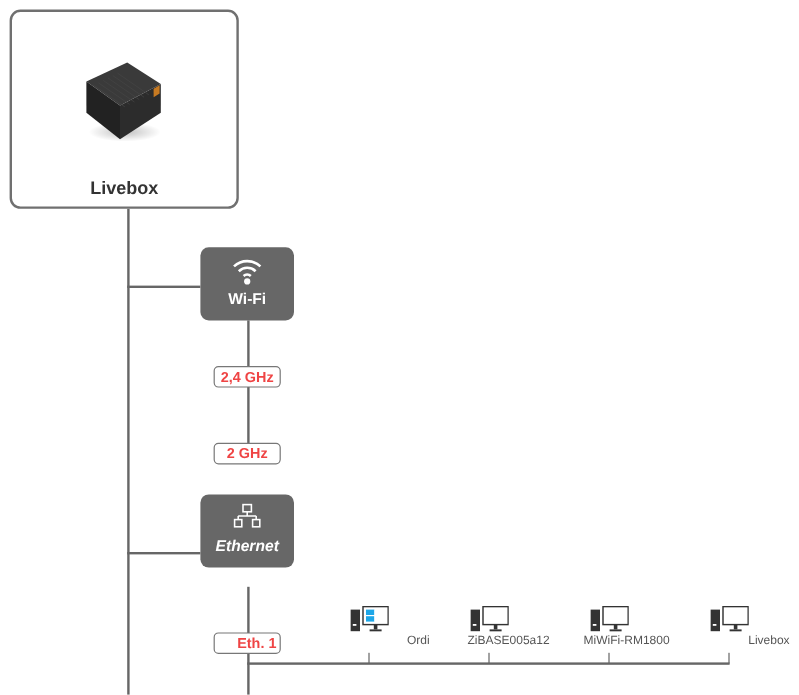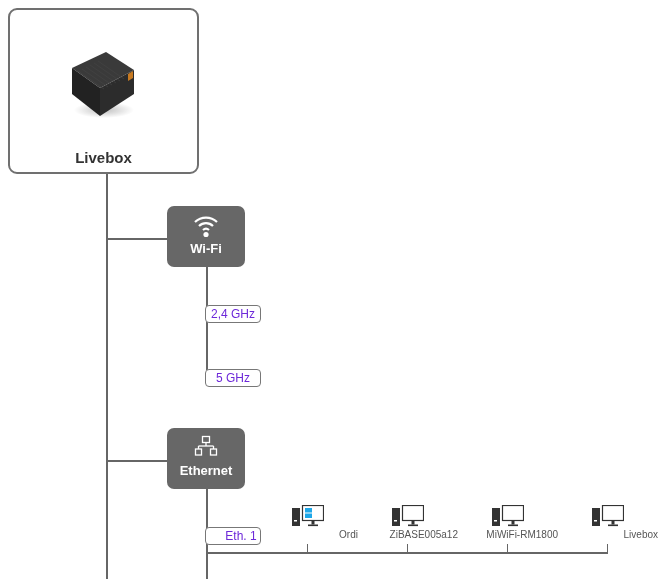--- a/index.html
+++ b/index.html
@@ -11,21 +11,21 @@
   .livebox-title { position: absolute; left: 0; right: 0; top: 139px; text-align: center;
                    font-weight: bold; font-size: 15px; color: #333; }
   .livebox-img { position: absolute; left: 58px; top: 34px; }
   .node { position: absolute; left: 167px; width: 78px; height: 61px; background: #676767;
           border-radius: 7px; color: #fff; }
   .node-label { position: absolute; left: 0; right: 0; top: 35px; text-align: center;
                 font-weight: bold; font-size: 13px; color: #ffffff; }
   .node-icon { position: absolute; left: 26px; top: 6px; }
   .pill { position: absolute; left: 178px; width: 56px; height: 18px; border: 1px solid #777;
           border-radius: 4px; background: #fff; box-sizing: border-box; text-align: center;
-          font-size: 12px; line-height: 16px; color: #6d28d9; font-weight: normal; margin-left: 27px; }
+          font-size: 12px; line-height: 16px; color: #ef4444; font-weight: bold; }
   .device { position: absolute; top: 505px; width: 100px; text-align: right; }
   .device-icon { display: block; margin: 0 auto; }
   .device-label { display: block; font-size: 10px; color: #555; margin-top: 1px; white-space: nowrap; }
 </style>
 </head>
 <body>
 
 <div class="line" style="left:106px; top:174px; width:2px; height:405px;"></div>
 <div class="line" style="left:106px; top:238px; width:61px; height:2px;"></div>
 <div class="line" style="left:106px; top:460px; width:61px; height:2px;"></div>
@@ -66,23 +66,23 @@
   <svg class="node-icon" width="26" height="26" viewBox="0 0 26 26">
     <path d="M2 10 A16 16 0 0 1 24 10" stroke="#fff" stroke-width="2.2" fill="none"></path>
     <path d="M6 14 A10 10 0 0 1 20 14" stroke="#fff" stroke-width="2.2" fill="none"></path>
     <path d="M10 18 A4.5 4.5 0 0 1 16 18" stroke="#fff" stroke-width="2.2" fill="none"></path>
     <circle cx="13" cy="22.5" r="2.6" fill="#fff"></circle>
   </svg>
   <div class="node-label">Wi-Fi</div>
 </div>
 
 <div class="pill" style="top:305px;">2,4 GHz</div>
-<div class="pill" style="top:369px;">5 GHz</div>
+<div class="pill" style="top:369px;">2 GHz</div>
 
-<div class="node" style="top:428px;">
+<div class="node" style="top:412px;font-style:italic;">
   <svg class="node-icon" width="26" height="26" viewBox="0 0 26 26">
     <g stroke="#fff" stroke-width="1.3" fill="none">
       <rect x="9.5" y="2.5" width="7" height="6"></rect>
       <line x1="13" y1="8.5" x2="13" y2="12"></line>
       <line x1="5.5" y1="12" x2="20.5" y2="12"></line>
       <line x1="5.5" y1="12" x2="5.5" y2="15"></line>
       <line x1="20.5" y1="12" x2="20.5" y2="15"></line>
       <rect x="2.5" y="15" width="6" height="6"></rect>
       <rect x="17.5" y="15" width="6" height="6"></rect>
     </g>

